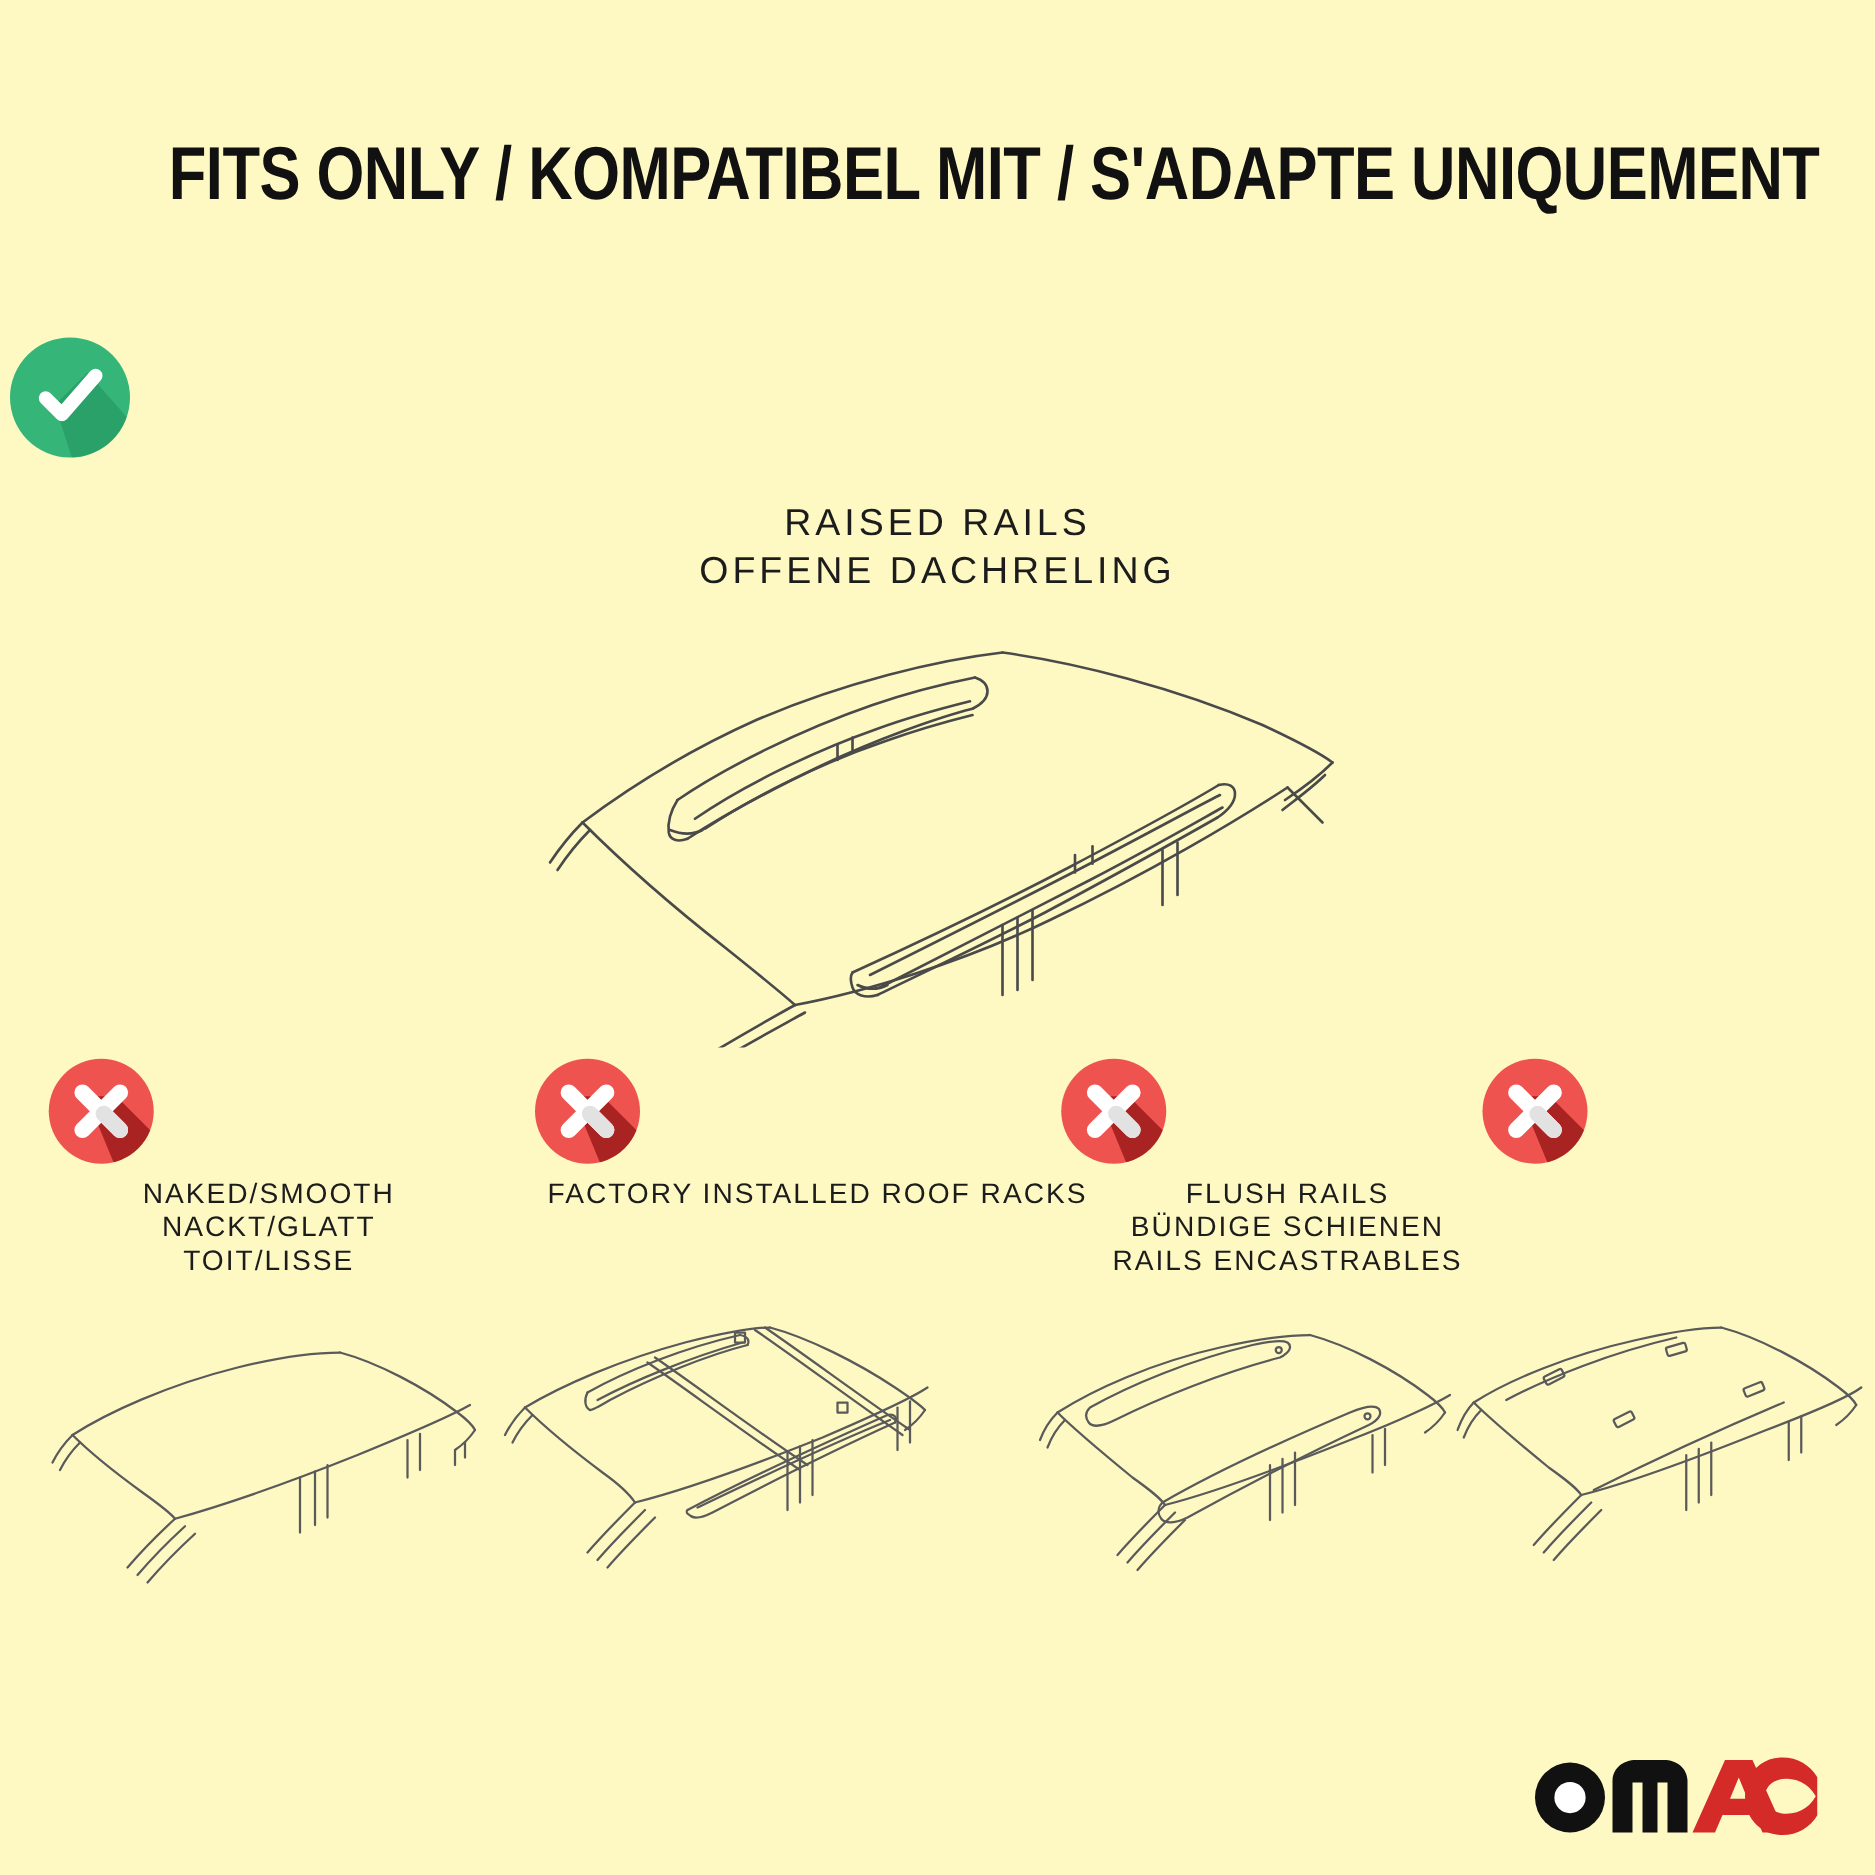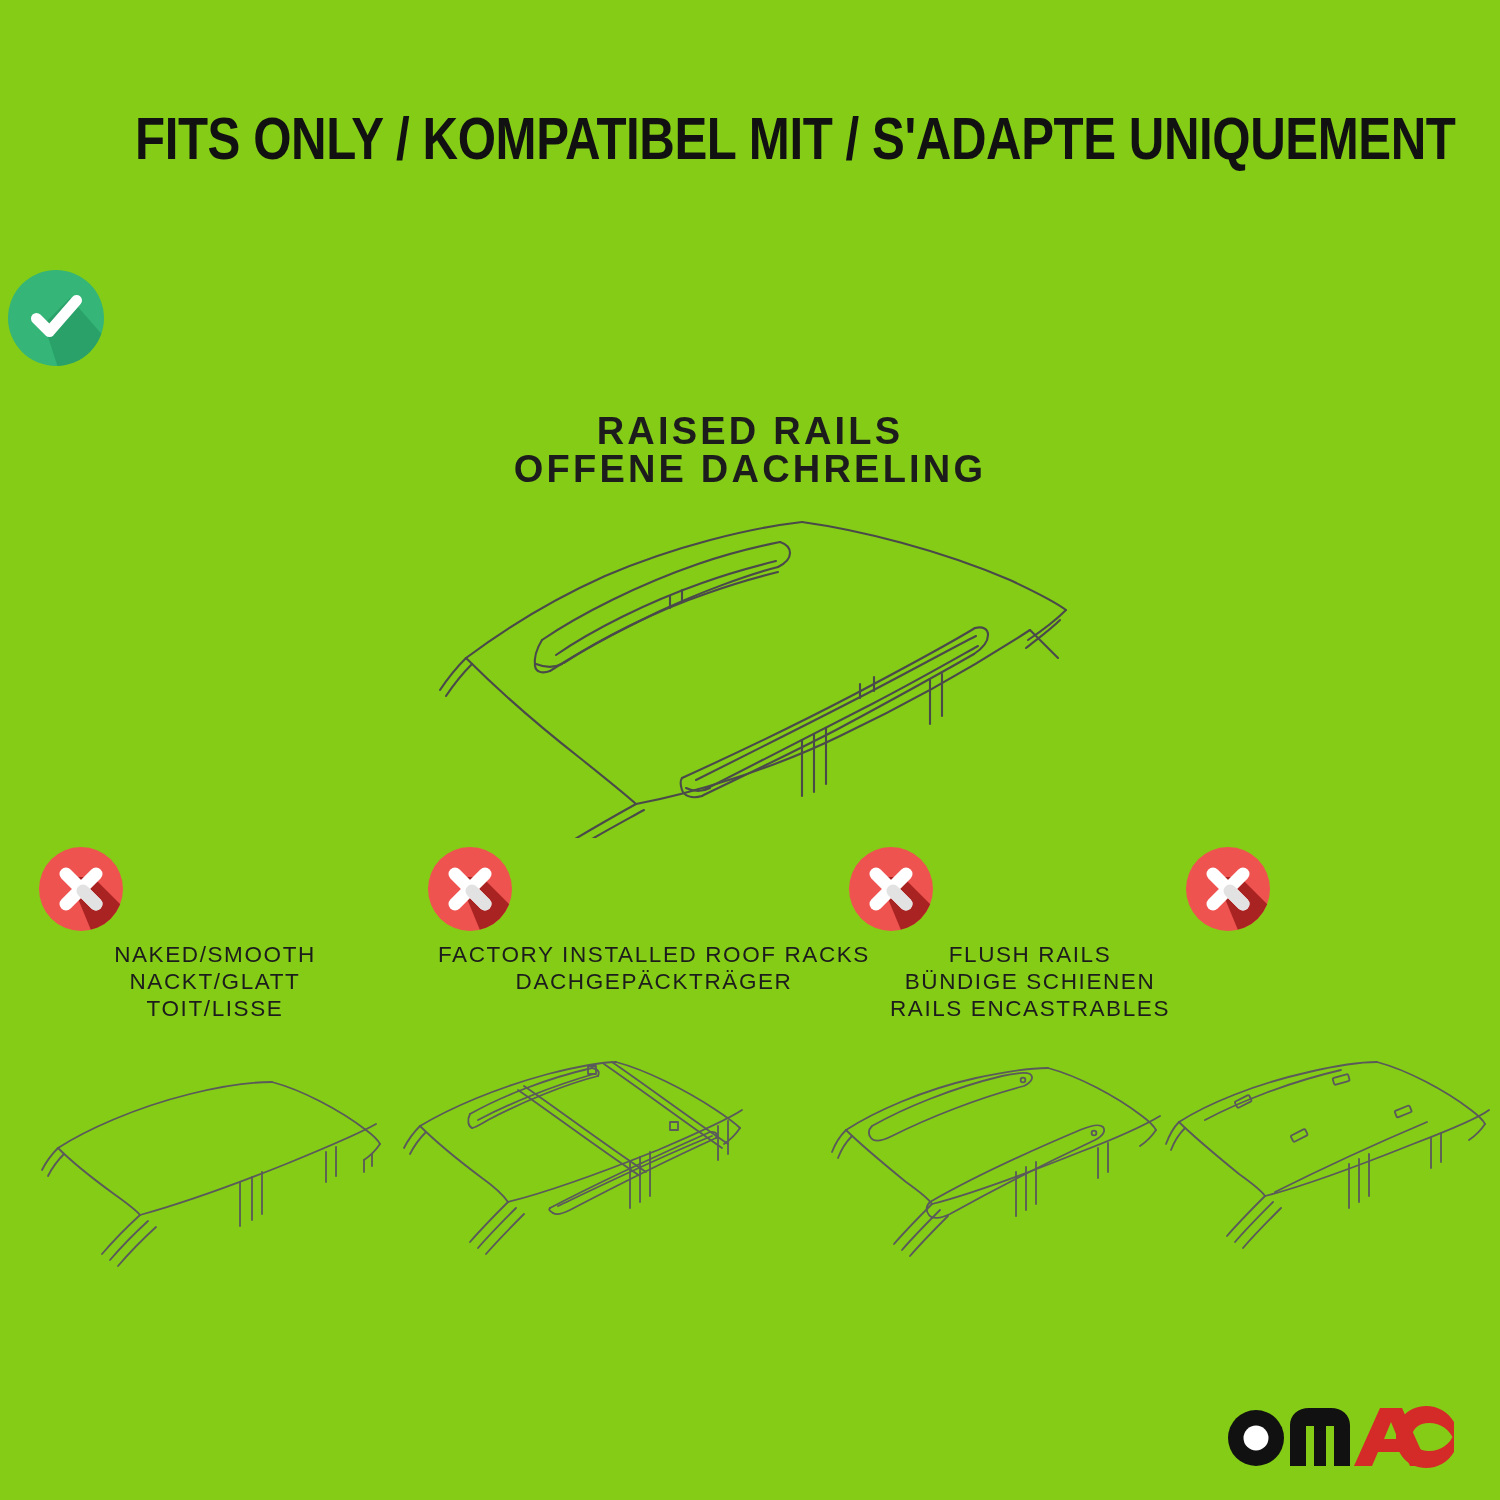--- a/index.html
+++ b/index.html
@@ -8,21 +8,21 @@
     width: 1500px;
     height: 1500px;
     background: #ffffff;
     font-family: "Liberation Sans", sans-serif;
     overflow: hidden;
   }
   .page {
     position: relative;
     width: 1500px;
     height: 1500px;
-    background: #84cc16;
+    background: #fef9c3;
   }
 
   
   .title {
     position: absolute;
     top: 104px;
     left: 0;
     width: 1500px;
     text-align: center;
     font-family: "Liberation Sans Narrow", "Liberation Sans", sans-serif;
@@ -42,25 +42,25 @@
     top: 262px;
     left: 0;
     width: 1500px;
     text-align: center;
   }
   .icon-circle {
     display: block;
     margin: 0 auto;
   }
   .good-label {
-    margin-top: 38px;
-    font-size: 38px;
+    margin-top: 26px;
+    font-size: 30px;
     line-height: 38px;
     letter-spacing: 3.2px;
-    font-weight: 700;
+    font-weight: 400;
     color: #1c1c1c;
     text-transform: uppercase;
   }
   .good-label div { white-space: nowrap; }
 
   .hero-art {
     position: absolute;
     top: 508px;
     left: 430px;
     width: 650px;
@@ -239,21 +239,20 @@
           </g>
           <g stroke-linecap="round">
             <line x1="31" y1="31" x2="61" y2="61" stroke="#ffffff" stroke-width="13"></line>
             <line x1="61" y1="31" x2="31" y2="61" stroke="#ffffff" stroke-width="13"></line>
             <line x1="48" y1="48" x2="61" y2="61" stroke="#e2e2e2" stroke-width="13"></line>
           </g>
         </svg>
       </div>
       <div class="bad-label">
         <div>FACTORY INSTALLED ROOF RACKS</div>
-        <div>DACHGEPÄCKTRÄGER</div>
       </div>
     </div>
 
     <div class="bad-col col-3">
       <div class="x-wrap">
         <svg width="92" height="92" viewBox="0 0 92 92" aria-hidden="true">
           <defs>
               <clipPath id="clipX3">
                 <circle cx="46" cy="46" r="42"></circle>
               </clipPath>

